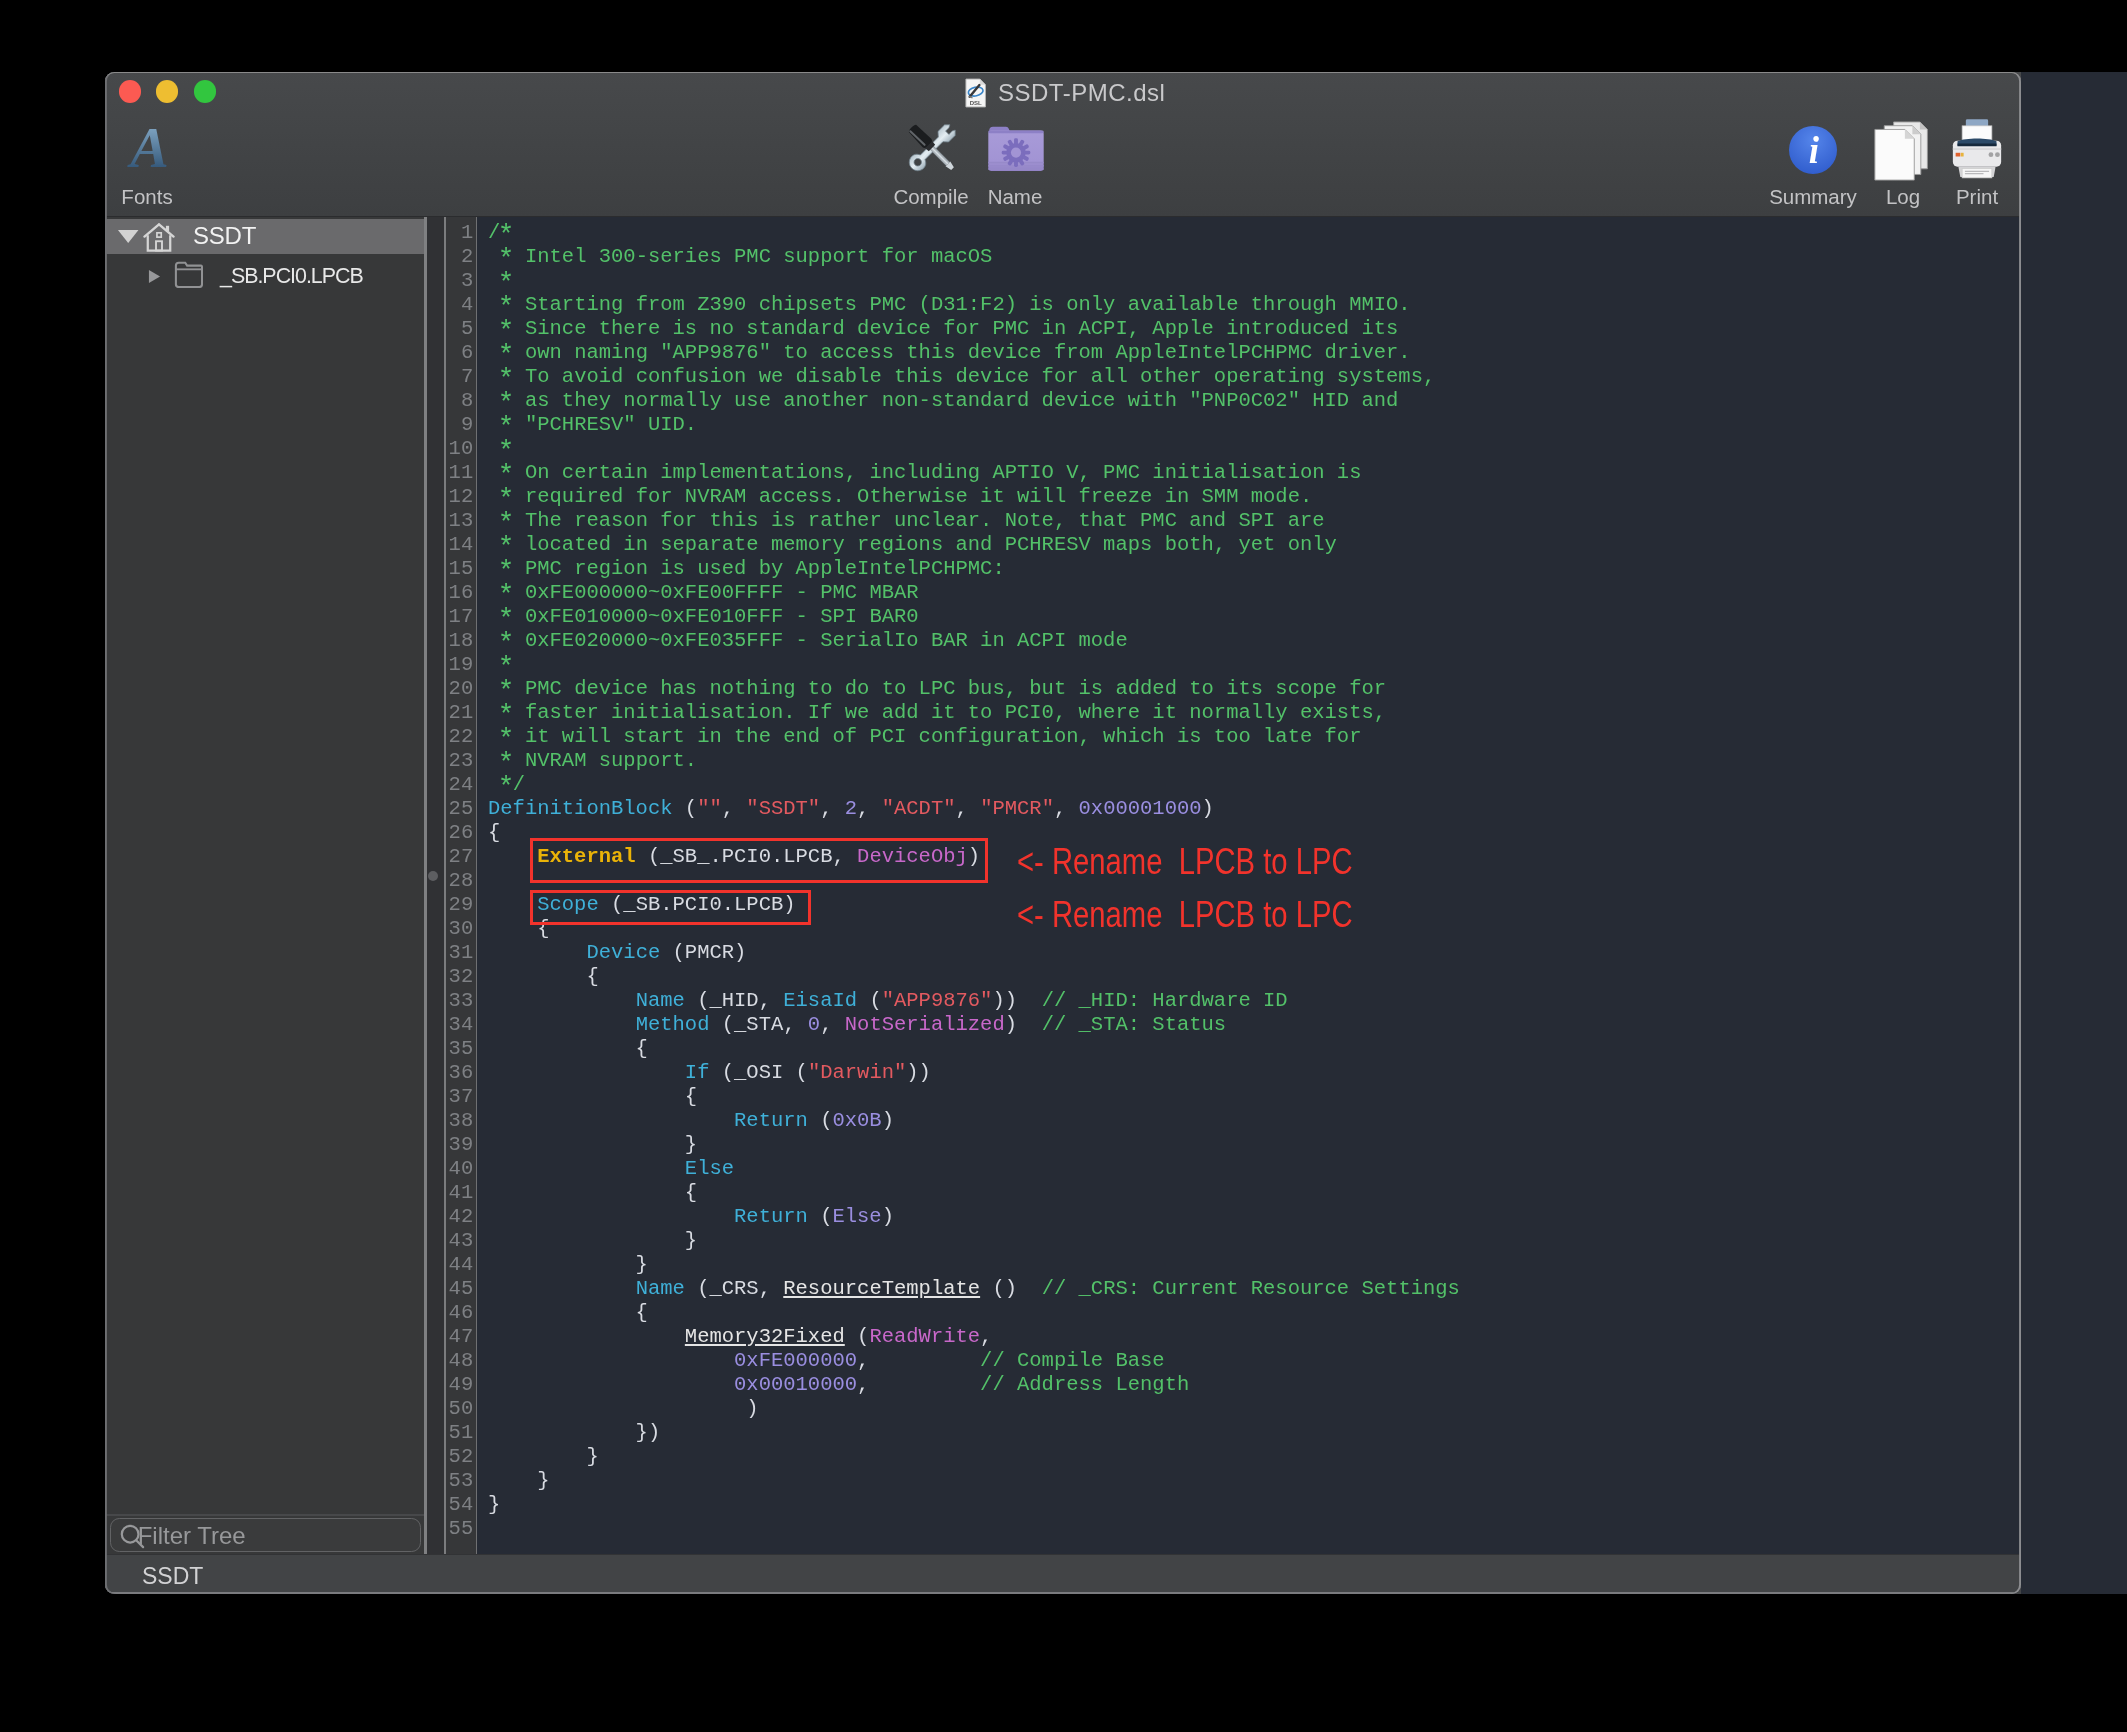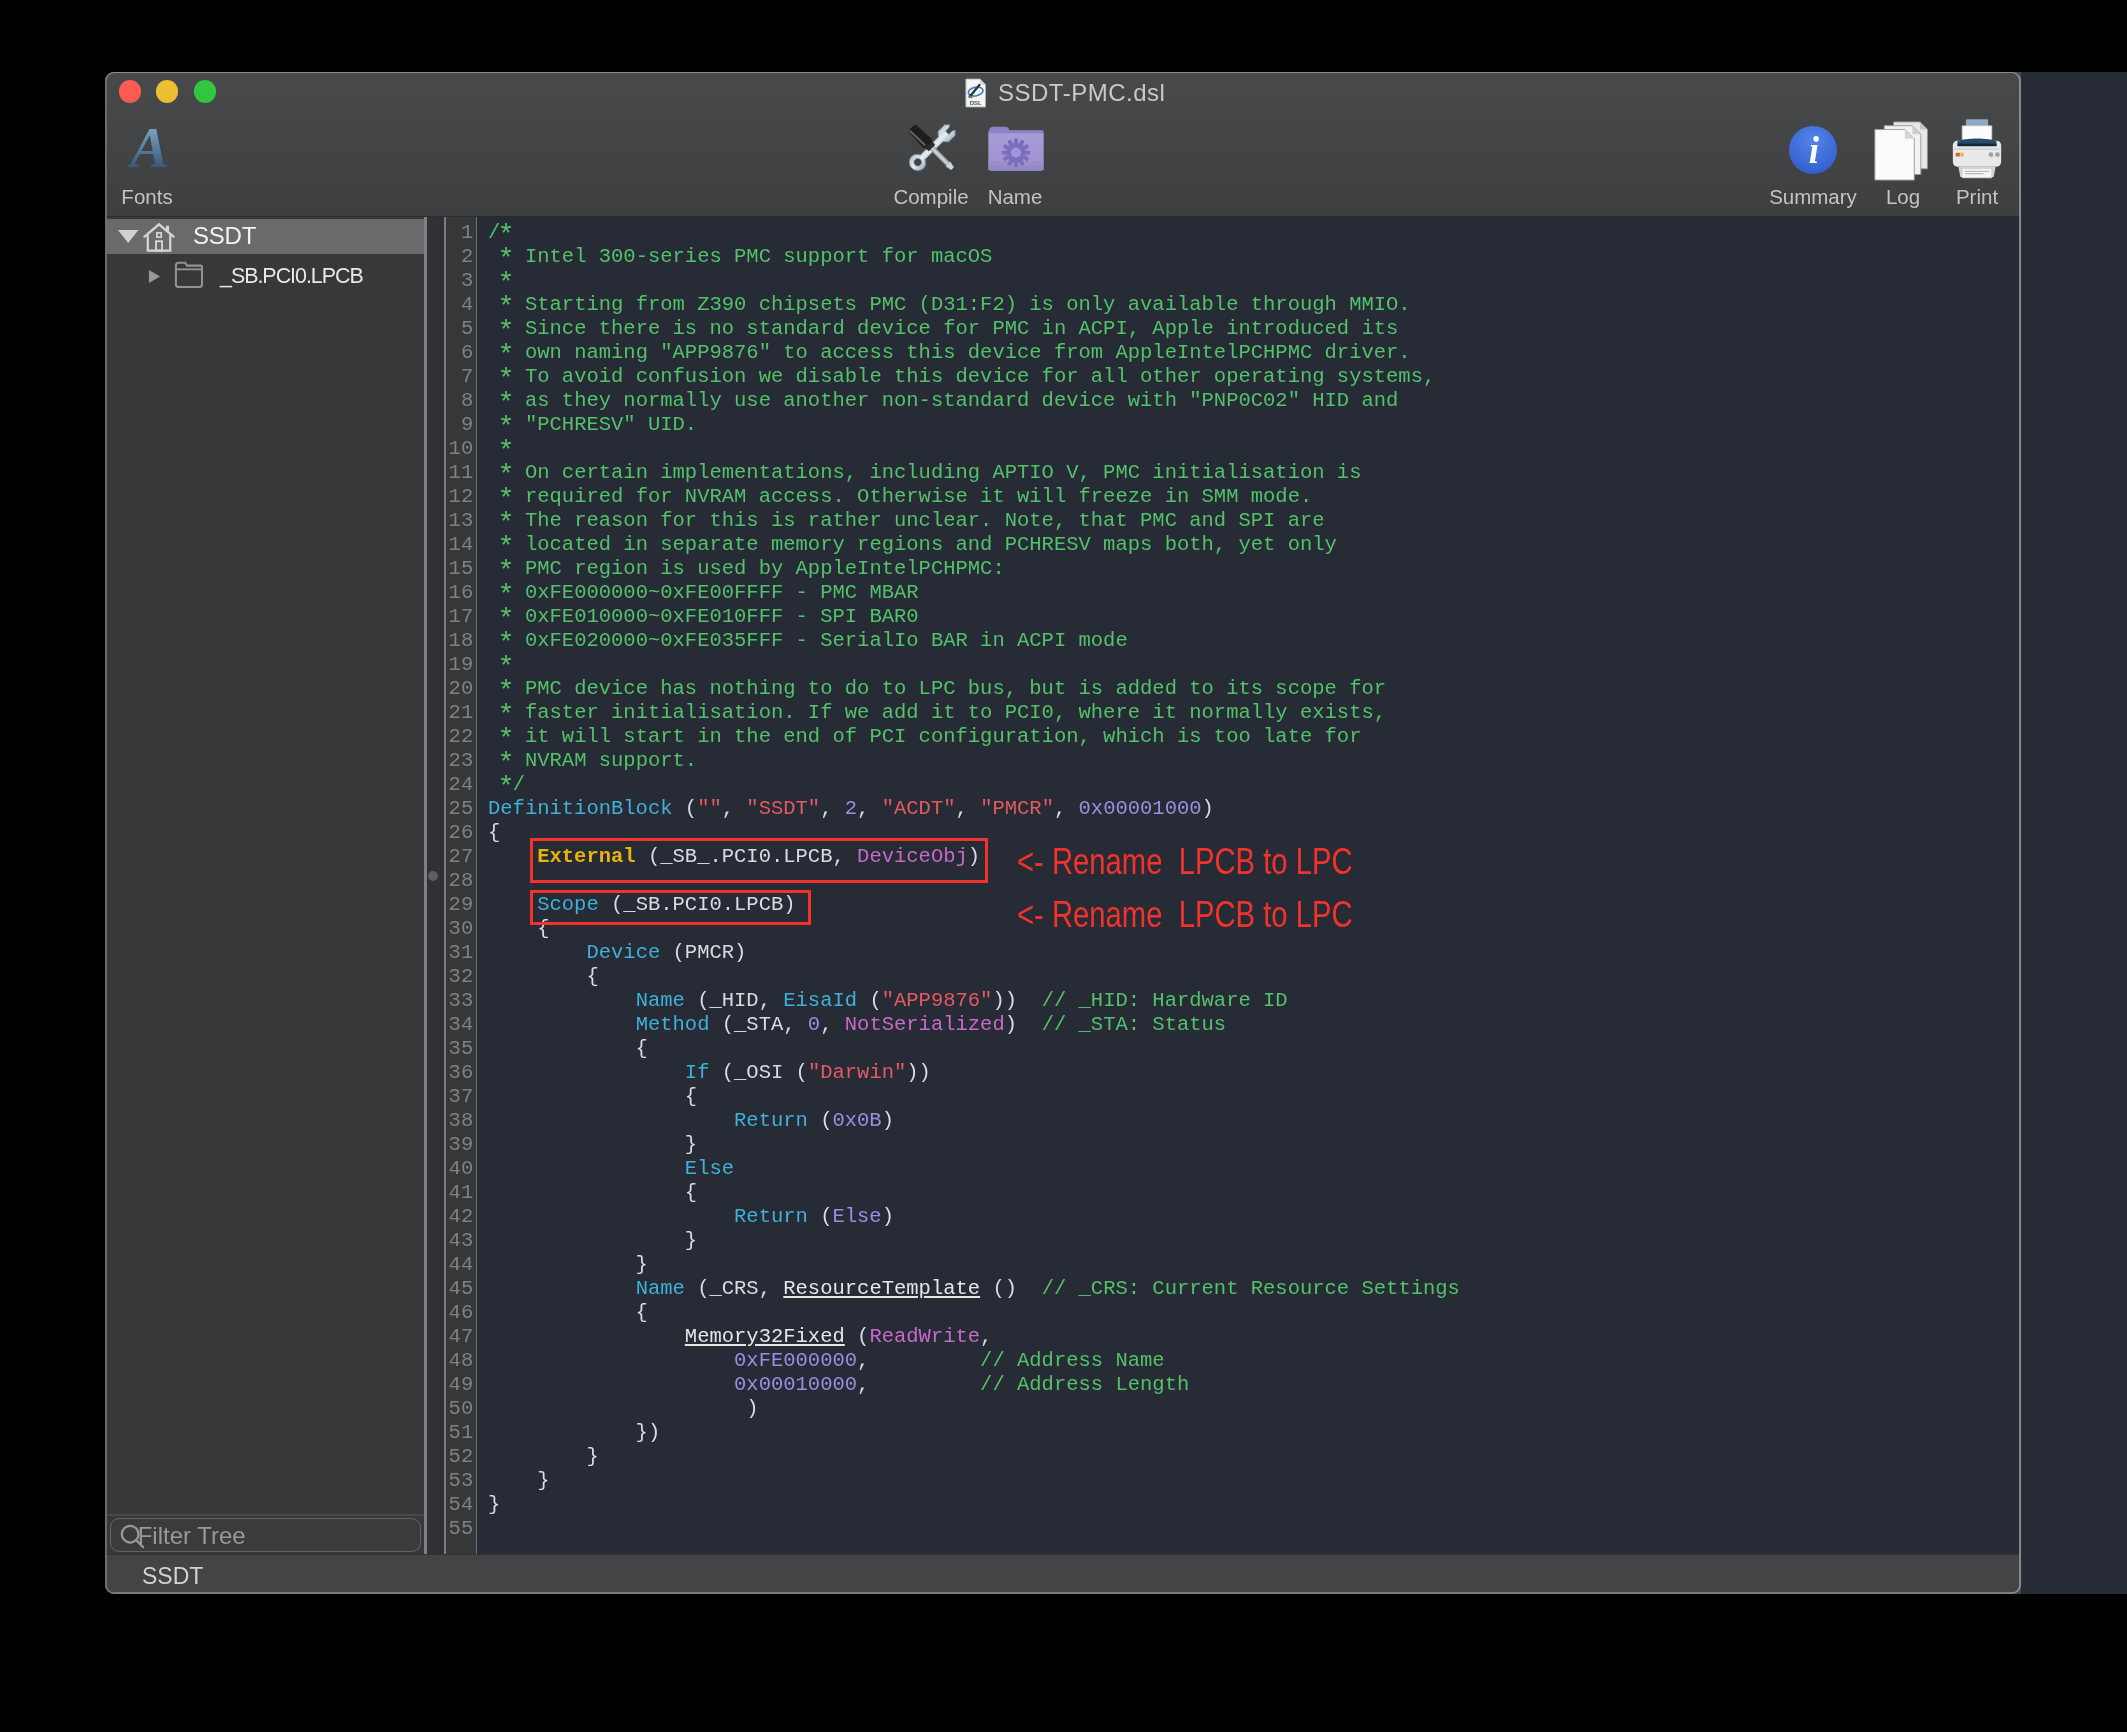--- a/index.html
+++ b/index.html
@@ -347,21 +347,21 @@
                     <span class="k">Return</span> (<span class="n">0x0B</span>)
                 }
                 <span class="k">Else</span>
                 {
                     <span class="k">Return</span> (<span class="n">Else</span>)
                 }
             }
             <span class="k">Name</span> (_CRS, <span class="g">ResourceTemplate</span> ()  <span class="c">// _CRS: Current Resource Settings</span>
             {
                 <span class="g">Memory32Fixed</span> (<span class="m">ReadWrite</span>,
-                    <span class="n">0xFE000000</span>,         <span class="c">// Address Name</span>
+                    <span class="n">0xFE000000</span>,         <span class="c">// Compile Base</span>
                     <span class="n">0x00010000</span>,         <span class="c">// Address Length</span>
                      )
             })
         }
     }
 }
 </pre>
 
     <div class="rbox" style="left:425px; top:621px; width:458px; height:45px;"></div>
     <div class="rbox" style="left:425px; top:673px; width:281px; height:35px;"></div>

